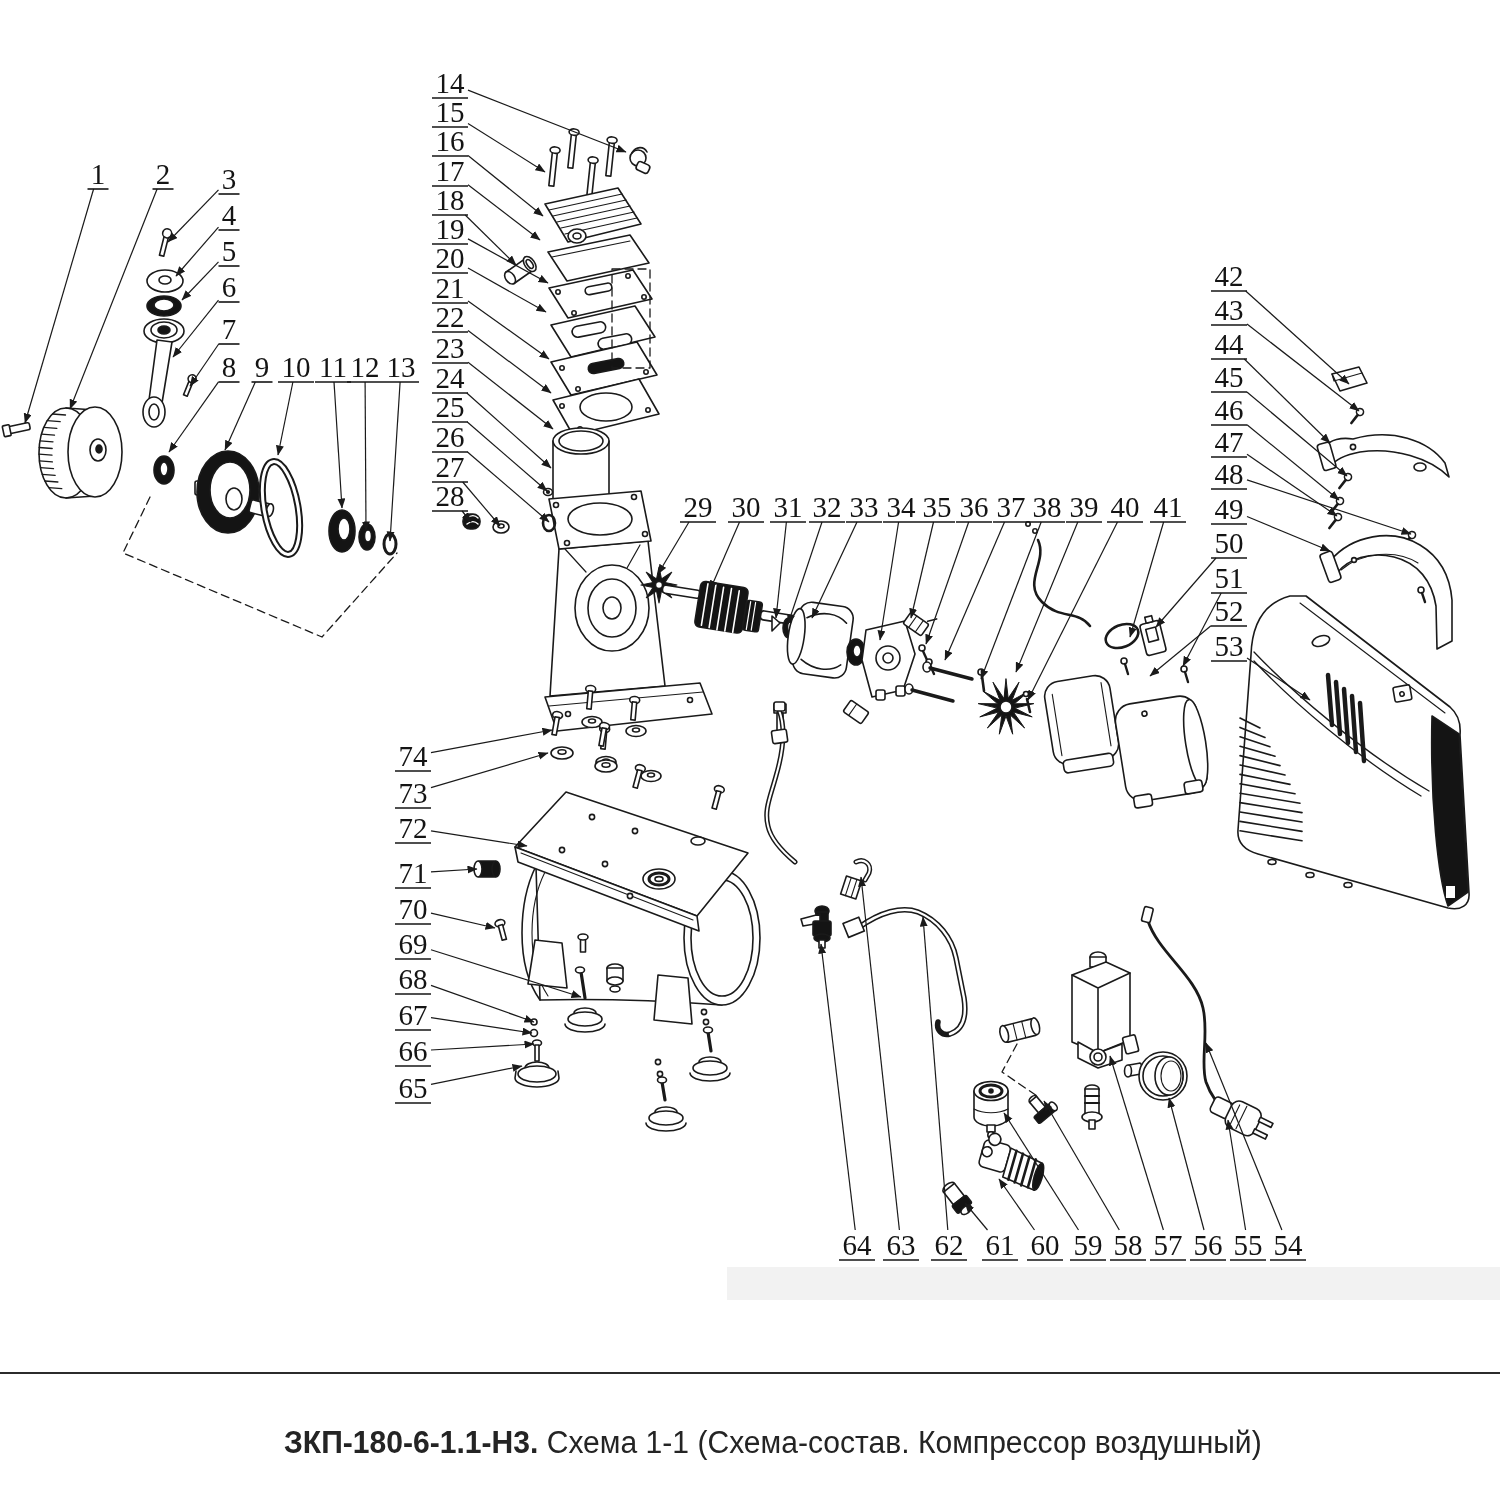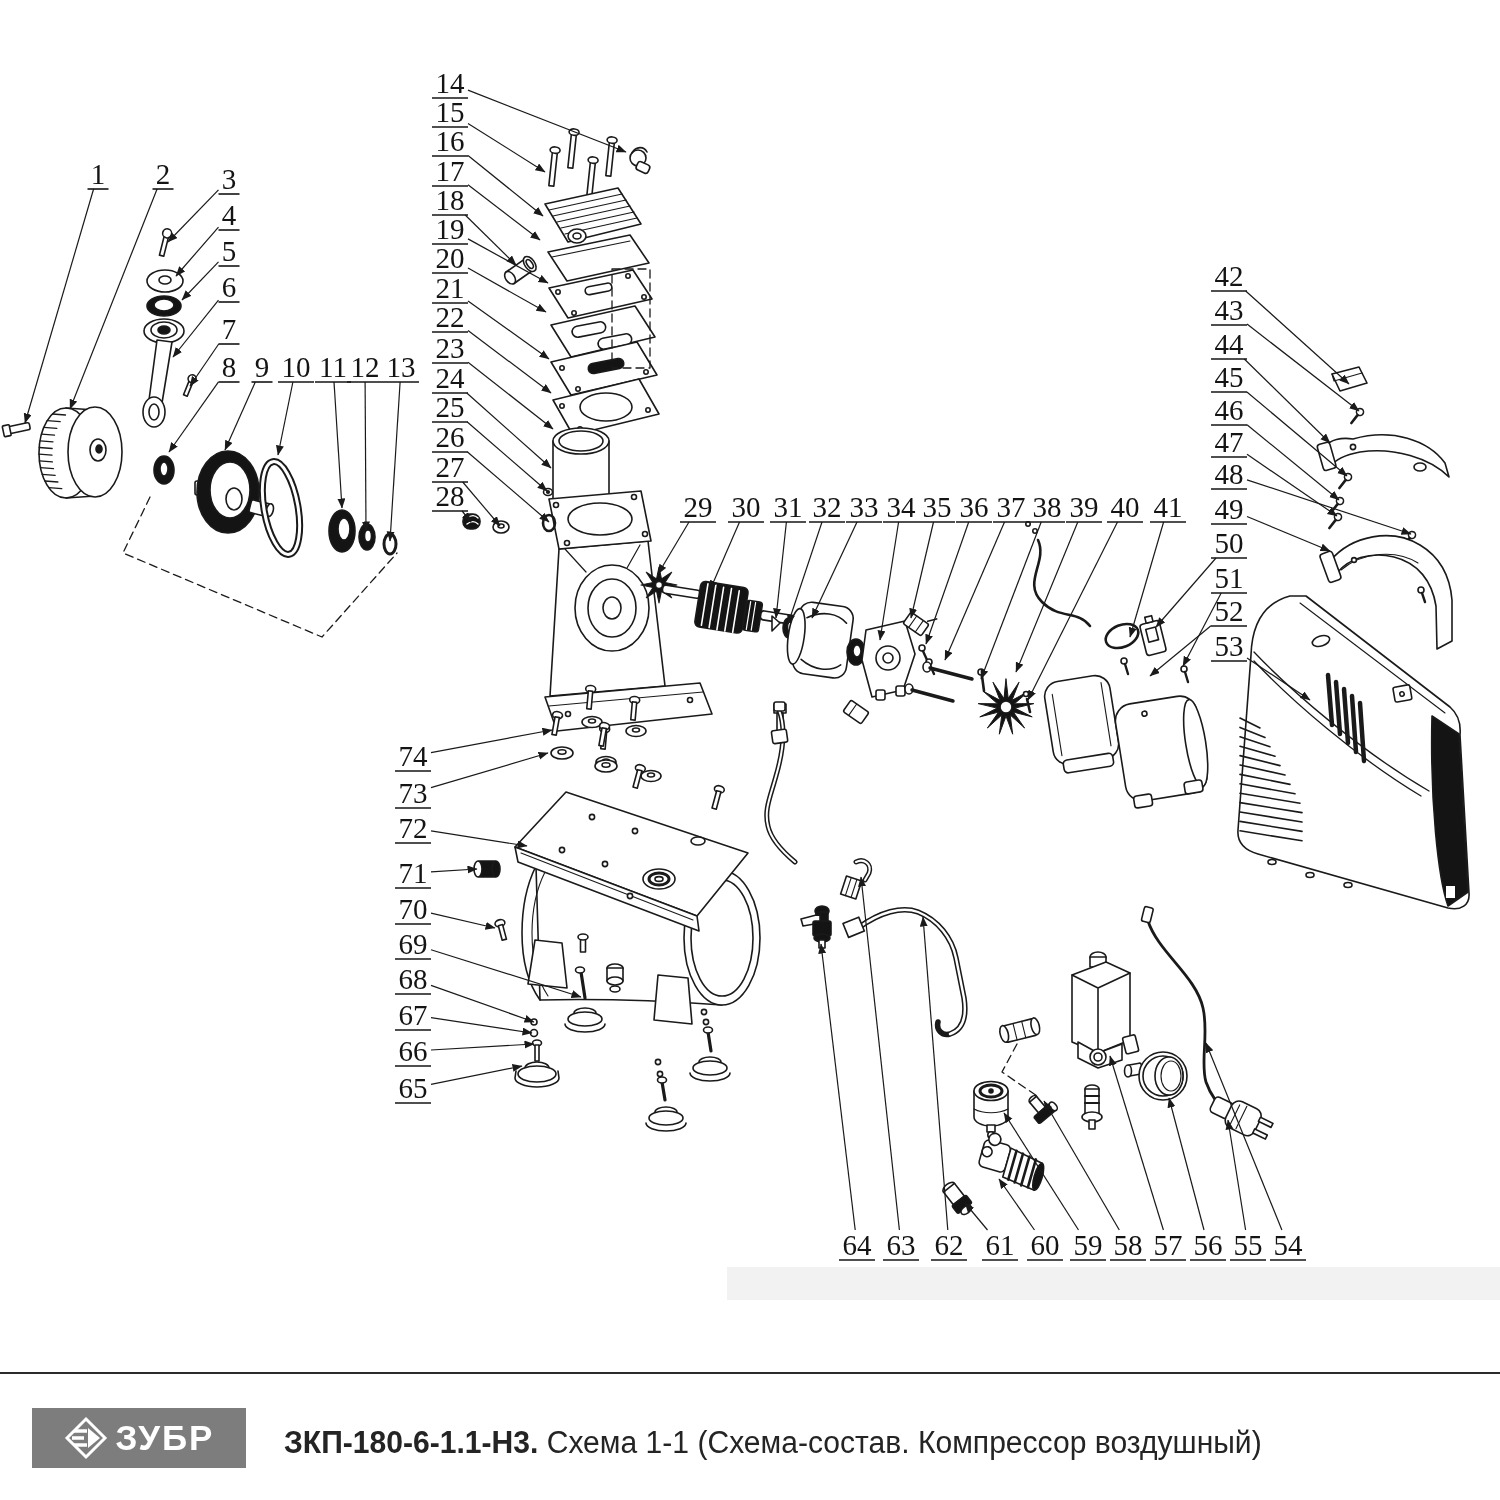--- a/index.html
+++ b/index.html
@@ -982,23 +982,15 @@
         </g>
         <g>
           <line x1="431.0" y1="752.6" x2="552" y2="730" class="leader" marker-end="url(#arr)"></line>
           <text x="413" y="766" class="plabel">74</text>
           <line x1="395" y1="771" x2="431" y2="771" class="ul"></line>
         </g>
       </g>
 </svg>
 
 <div id="footer">
-  <div id="logo-box">
-    <svg width="44" height="44" viewBox="0 0 44 44">
-      <polygon points="22,3 41,22 22,41 3,22" fill="none" stroke="#fff" stroke-width="3"></polygon>
-      <path d="M10,15 L23,15 M8,22 L20,22 M10,29 L23,29" stroke="#fff" stroke-width="3.6" fill="none"></path>
-      <polygon points="24,12 36,22 24,32" fill="#fff"></polygon>
-    </svg>
-    <span id="logo-text">ЗУБР</span>
-  </div>
   <div id="doc-title"><b>ЗКП-180-6-1.1-Н3.</b><span> Схема 1-1 (Схема-состав. Компрессор воздушный)</span></div>
 </div>
 </div>
 
 </body></html>

